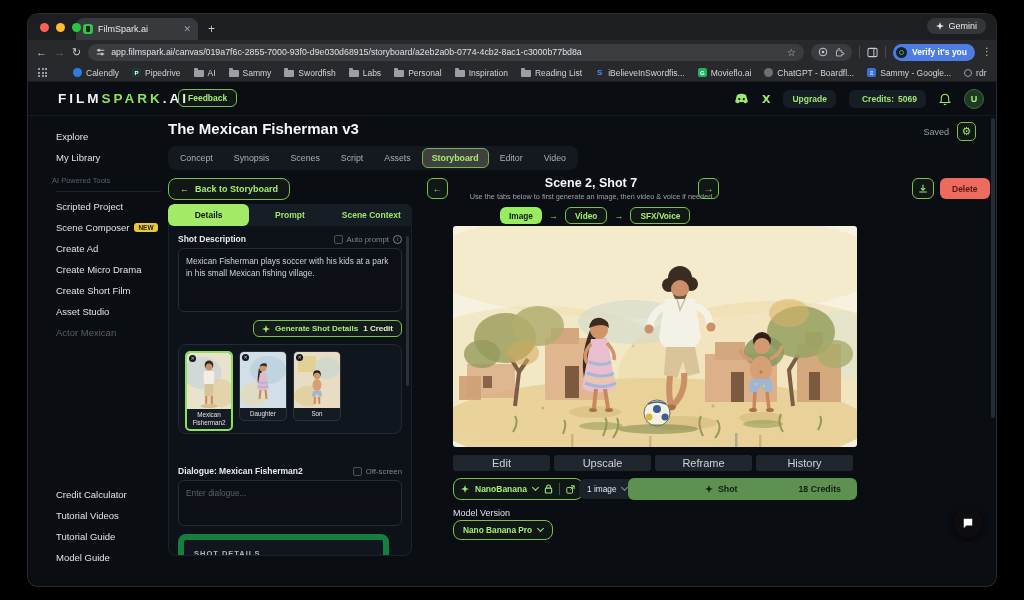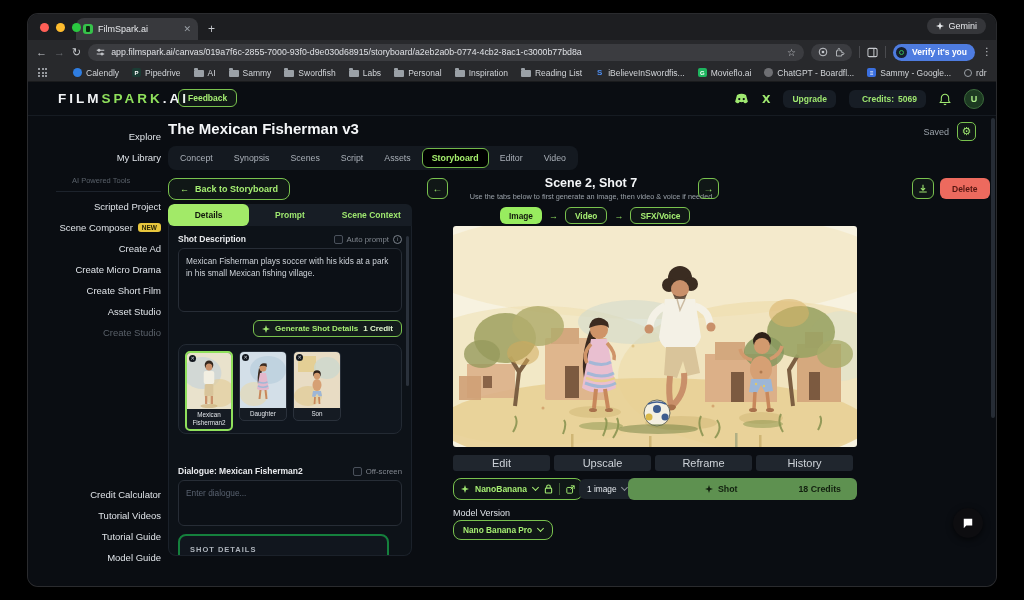--- a/index.html
+++ b/index.html
@@ -59,36 +59,36 @@
   .pill-outline{border:1px solid #79c24e;border-radius:6px;color:#a5ee72;background:rgba(143,224,92,.05);}
   .feedback{position:absolute;left:150px;top:7px;font-size:8.5px;font-weight:bold;padding:3px 9px;}
   .hdr-right{position:absolute;right:12px;top:0;height:34px;display:flex;align-items:center;gap:13px;}
   .upgrade,.credits{background:#171d25;border-radius:6px;color:#9fe870;font-size:8.5px;font-weight:bold;padding:4px 9px;}
   .credits span{margin-left:4px;}
   .avatar{width:20px;height:20px;border-radius:50%;background:#1d3a22;border:1px solid #3c6b3c;color:#aef08a;
     display:flex;align-items:center;justify-content:center;font-size:9px;font-weight:bold;}
   .xicon{color:#9fe870;font-weight:bold;font-size:11px;}
   
   .sidebar{position:absolute;left:0;top:34px;bottom:0;width:133px;font-size:9.5px;color:#dfe3e8;}
-  .side-item{padding:5px 0 5px 28px;text-align:right;}
-  .side-section{padding:8px 0 2px 44px;font-size:7.5px;color:#596069;}
+  .side-item{padding:5px 0 5px 28px;}
+  .side-section{padding:8px 0 2px 24px;font-size:7.5px;color:#596069;}
   .side-divider{height:1px;background:#1d232c;margin:4px 0 4px 28px;}
   .side-item.disabled{color:#596069;}
   .newbadge{background:#e8c63d;color:#262307;font-size:6.5px;font-weight:bold;border-radius:3px;padding:1px 4px;margin-left:5px;vertical-align:1px;}
   .side-bottom{position:absolute;left:0;top:368px;width:100%;}
   
   .main{position:absolute;left:133px;right:0;top:34px;bottom:0;}
   .proj-title{position:absolute;left:7px;top:4px;font-size:15px;font-weight:bold;color:#f4f6f8;}
   .saved-row{position:absolute;right:20px;top:6px;display:flex;align-items:center;gap:8px;}
   .saved{color:#9aa1a9;font-size:9px;}
   .gearbtn{width:19px;height:19px;border:1px solid #79c24e;border-radius:5px;color:#9fe870;display:flex;
     align-items:center;justify-content:center;font-size:11px;background:rgba(143,224,92,.05);}
   .tabbar{position:absolute;left:7px;top:30px;display:inline-flex;background:#141920;border-radius:8px;padding:2px;gap:1px;}
   .mtab{padding:4px 9px;font-size:8.8px;color:#aab0b8;border:1px solid transparent;border-radius:6px;}
-  .mtab.active{color:#a4ec6c;border-color:#72b74a;background:#000000;font-weight:bold;}
+  .mtab.active{color:#a4ec6c;border-color:#72b74a;background:#404040;font-weight:bold;}
   .backbtn{position:absolute;left:7px;top:62px;height:22px;display:inline-flex;align-items:center;gap:6px;
     padding:0 11px;font-size:9px;font-weight:bold;border-radius:8px;}
   
   .dtabs{position:absolute;left:7px;top:88px;width:244px;height:22px;display:flex;background:#171d25;border-radius:6px 6px 0 0;overflow:hidden;}
   .dtab{flex:1;display:flex;align-items:center;justify-content:center;font-size:8.5px;font-weight:bold;color:#9fe870;}
   .dtab.active{background:#a2ea68;color:#10160c;border-radius:6px;}
   .dpanel{position:absolute;left:7px;top:110px;width:244px;height:330px;background:#0d1218;border:1px solid #1b212a;
     border-top:none;border-radius:0 0 8px 8px;overflow:hidden;}
   .lbl{font-size:8.5px;font-weight:bold;color:#e8eaed;}
   .sub{font-size:7.8px;color:#81878f;}
@@ -110,21 +110,21 @@
   .acard{width:48px;background:#151b23;border:1px solid #2a313b;border-radius:5px;overflow:hidden;}
   .acard.sel{border:2px solid #8fe05c;}
   .athumb{width:100%;height:56px;display:block;position:relative;}
   .aclose{position:absolute;left:2px;top:2px;width:7px;height:7px;border-radius:50%;background:#12171e;color:#cfd4da;
     font-size:5px;line-height:7px;text-align:center;}
   .aname{font-size:6.3px;color:#dfe3e8;text-align:center;padding:2px 1px;line-height:1.3;}
   .choosebtn{position:absolute;left:9px;right:9px;top:214px;height:18px;border-radius:8px;display:flex;
     align-items:center;justify-content:space-between;padding:0 8px;font-size:8.5px;font-weight:bold;}
   .dlg-row{position:absolute;left:9px;right:9px;top:240px;justify-content:space-between;}
   .ta2{top:254px;height:46px;}
-  .shotdetails{position:absolute;left:9px;right:22px;top:308px;height:40px;background:#11161e;border:2px solid #15803d;
+  .shotdetails{position:absolute;left:9px;right:22px;top:308px;height:40px;background:#11161e;border:6px solid #15803d;
     border-radius:8px;padding:9px 10px;font-size:7.5px;letter-spacing:1px;color:#aeb4bc;font-weight:bold;}
   .dscroll{position:absolute;right:2px;top:10px;width:3px;height:150px;background:#2a313b;border-radius:2px;}
   .chev{width:5px;height:5px;border-right:1.3px solid currentColor;border-bottom:1.3px solid currentColor;
     transform:rotate(45deg);display:inline-block;margin-top:-3px;}
   
   .navsq{position:absolute;top:62px;width:21px;height:21px;border:1px solid #79c24e;border-radius:6px;color:#9fe870;
     display:flex;align-items:center;justify-content:center;font-size:10px;background:rgba(143,224,92,.05);}
   .scenehead{position:absolute;left:300px;width:260px;top:60px;text-align:center;}
   .scene-title{font-size:12.5px;font-weight:bold;color:#f4f6f8;}
   .scene-sub{font-size:7.3px;color:#9aa1a9;margin-top:2px;}
@@ -319,21 +319,21 @@
         <div class="side-item">Explore</div>
         <div class="side-item">My Library</div>
         <div class="side-section">AI Powered Tools</div>
         <div class="side-divider"></div>
         <div class="side-item">Scripted Project</div>
         <div class="side-item"><span>Scene Composer</span><span class="newbadge">NEW</span></div>
         <div class="side-item">Create Ad</div>
         <div class="side-item">Create Micro Drama</div>
         <div class="side-item">Create Short Film</div>
         <div class="side-item">Asset Studio</div>
-        <div class="side-item disabled">Create Studio</div>
+        <div class="side-item disabled">Actor Mexican</div>
       </div>
       <div class="side-bottom">
         <div class="side-item">Credit Calculator</div>
         <div class="side-item">Tutorial Videos</div>
         <div class="side-item">Tutorial Guide</div>
         <div class="side-item">Model Guide</div>
       </div>
     </div>
 
     <div class="main">

